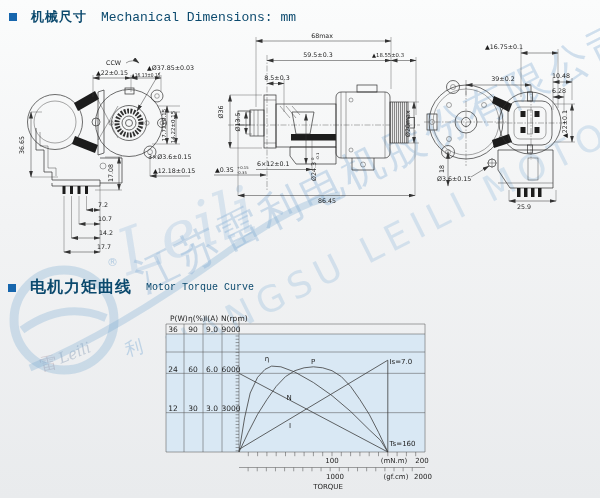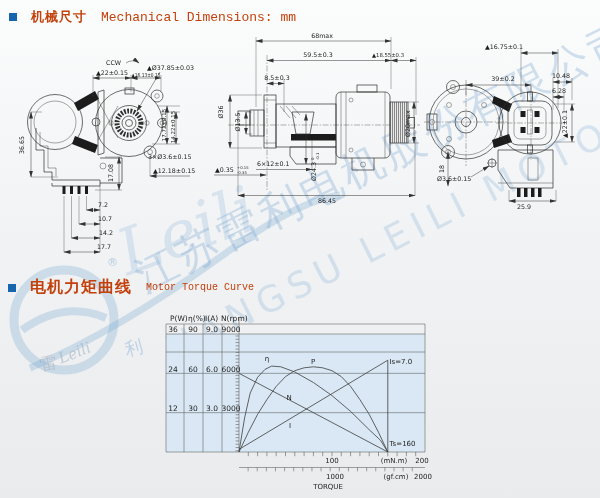--- a/index.html
+++ b/index.html
@@ -1,19 +1,19 @@
 <!DOCTYPE html>
 <html><head>
 <meta charset="utf-8">
 <style>
   html,body{margin:0;padding:0;}
   body{width:600px;height:498px;position:relative;overflow:hidden;
        background:linear-gradient(180deg,#fbfcfc 0%,#f2f3f4 45%,#e9ebed 100%);
        font-family:"DejaVu Sans",sans-serif;}
-  .hdr{position:absolute;display:flex;align-items:center;color:#c2410c;}
+  .hdr{position:absolute;display:flex;align-items:center;color:#0c4a6e;}
   .hdr .sq{width:8px;height:8px;background:#1766ad;margin-right:14px;}
   .hdr .zh{font-weight:bold;font-size:13px;letter-spacing:1px;margin-right:14px;}
   .hdr .en{font-size:13px;font-family:Liberation Mono, monospace;}
   #hdr-mech{left:9px;top:8px;}
   #hdr-torque{left:8px;top:277px;}
   #hdr-torque .zh{font-size:16px;}
   #hdr-torque .en{font-size:10px;}
   .wm{position:absolute;color:rgba(120,168,210,0.33);white-space:nowrap;pointer-events:none;}
   #wm1{left:138px;top:252px;font-size:42px;transform:rotate(-26.6deg);transform-origin:left center;letter-spacing:4px;}
   #wm2{left:168px;top:330px;font-size:36px;transform:rotate(-26.6deg);transform-origin:left center;letter-spacing:7px;color:rgba(130,175,215,0.28);}

